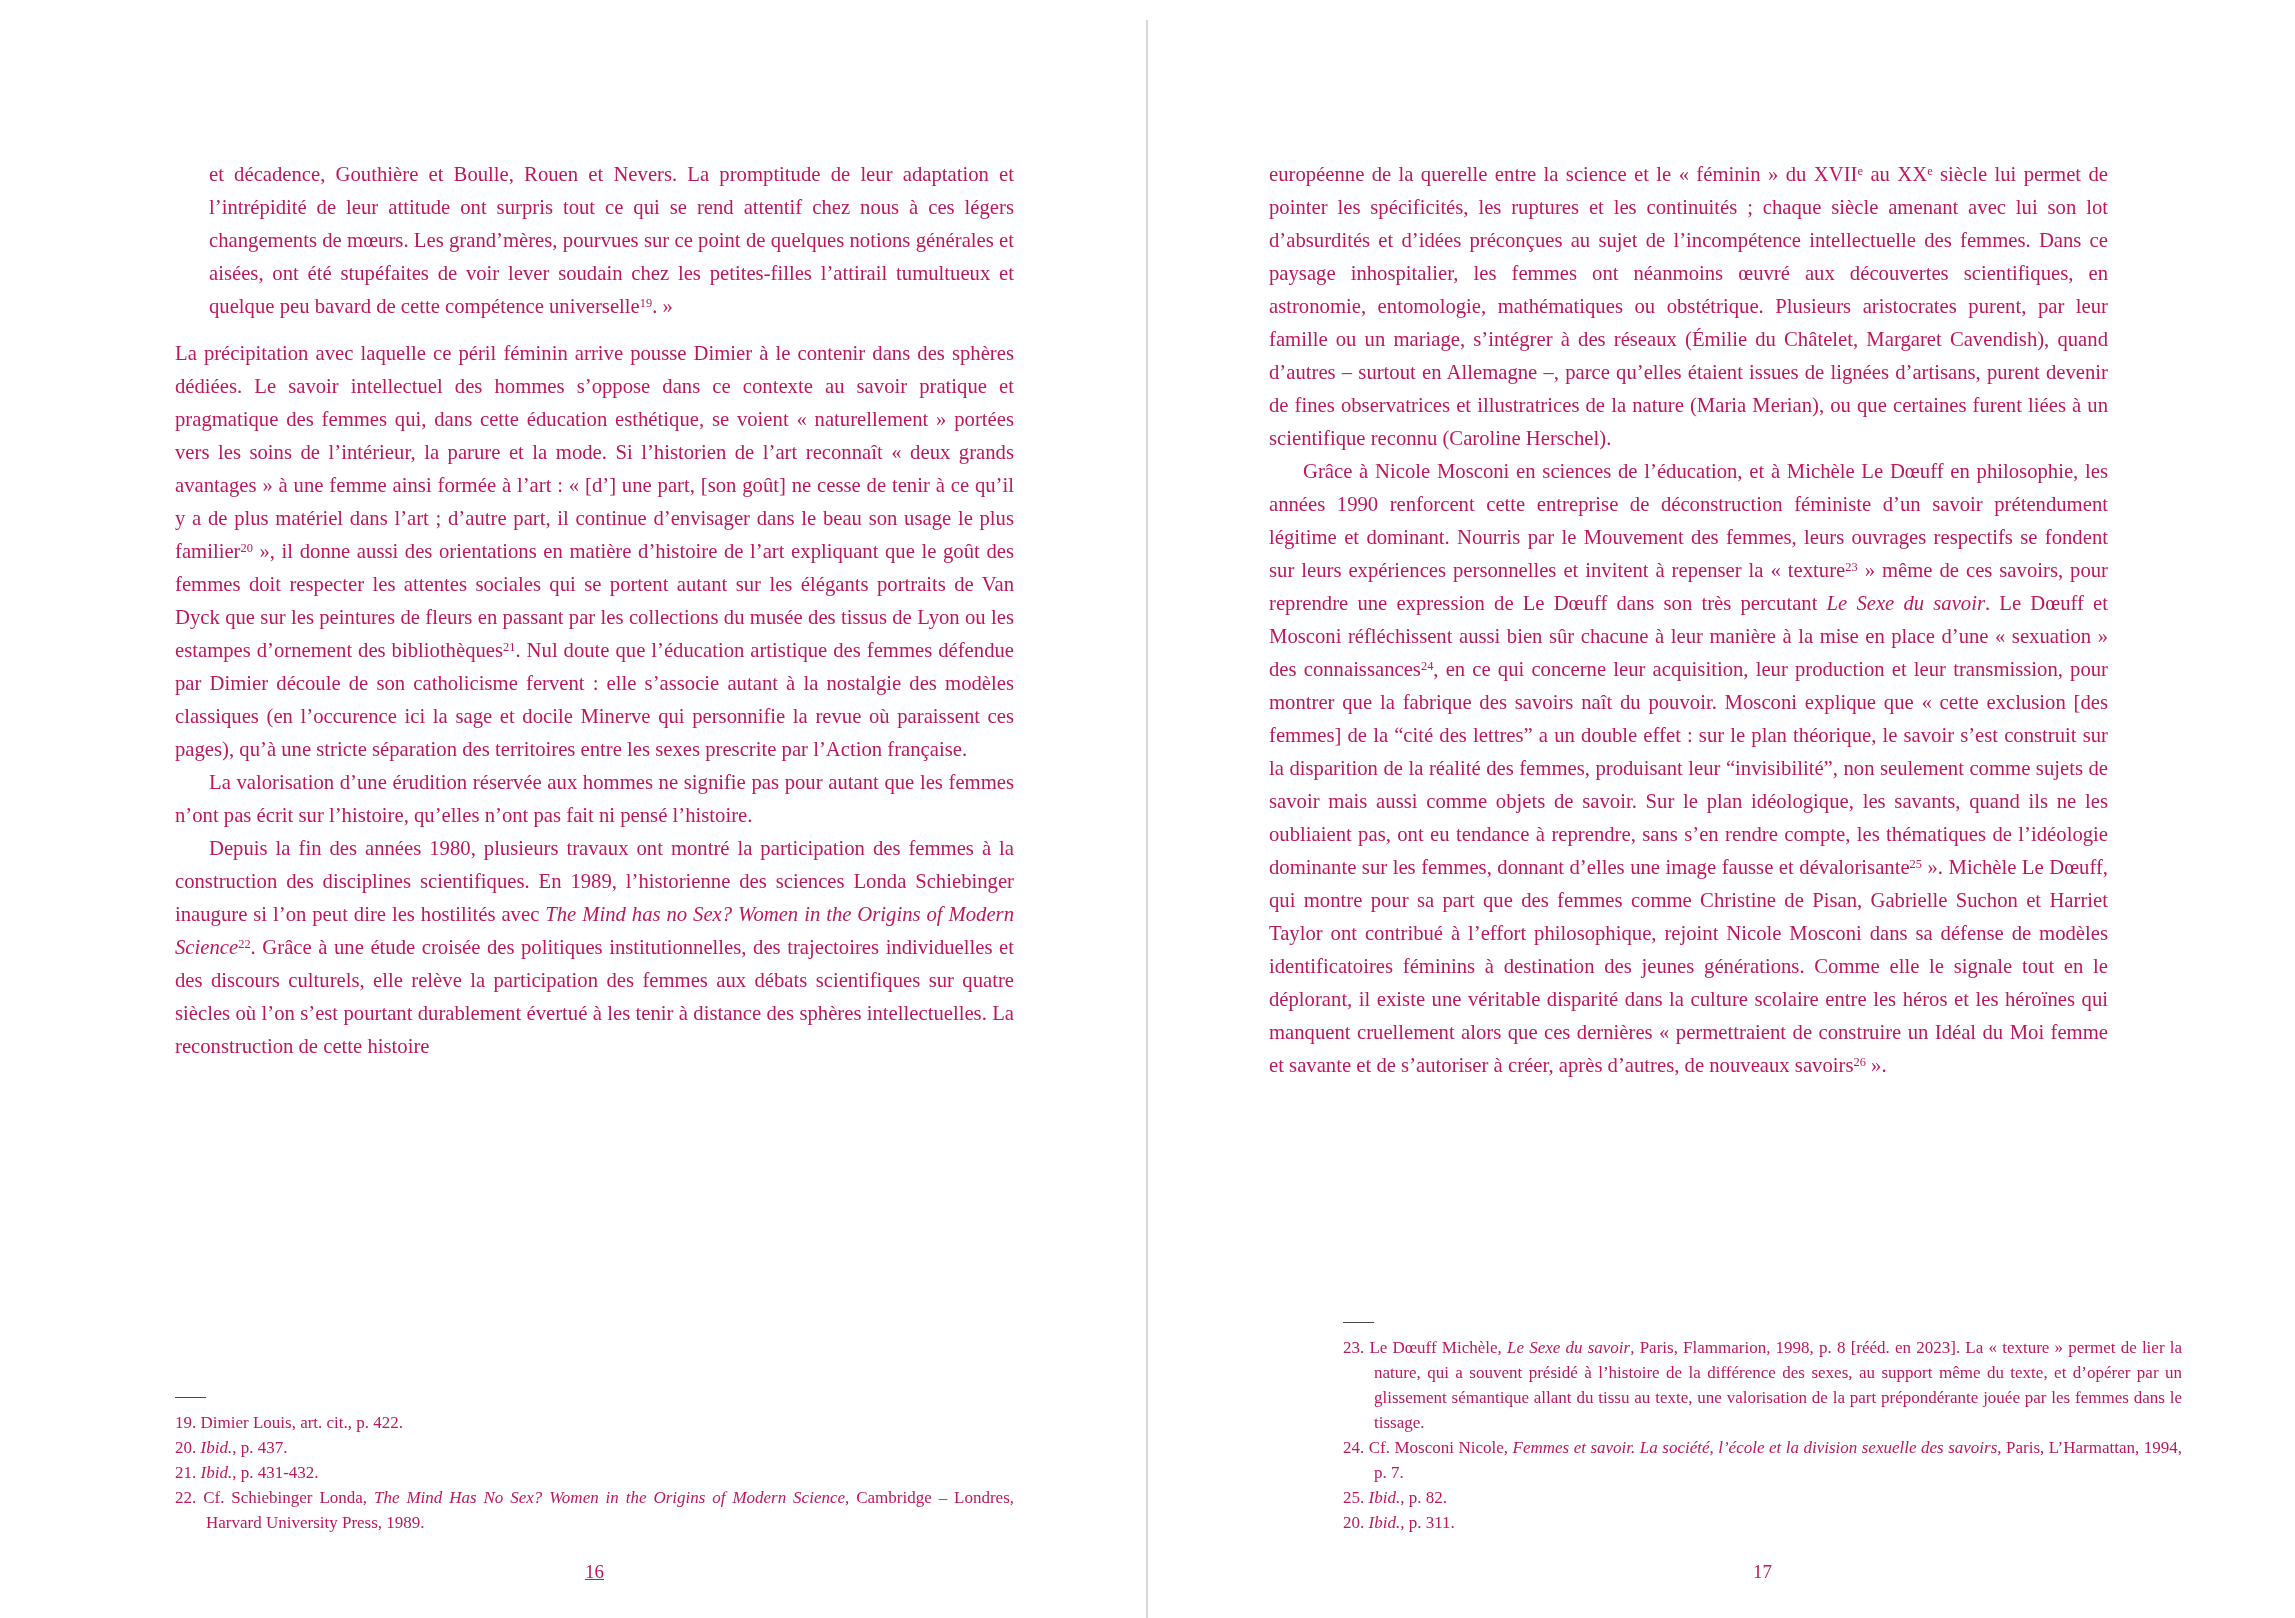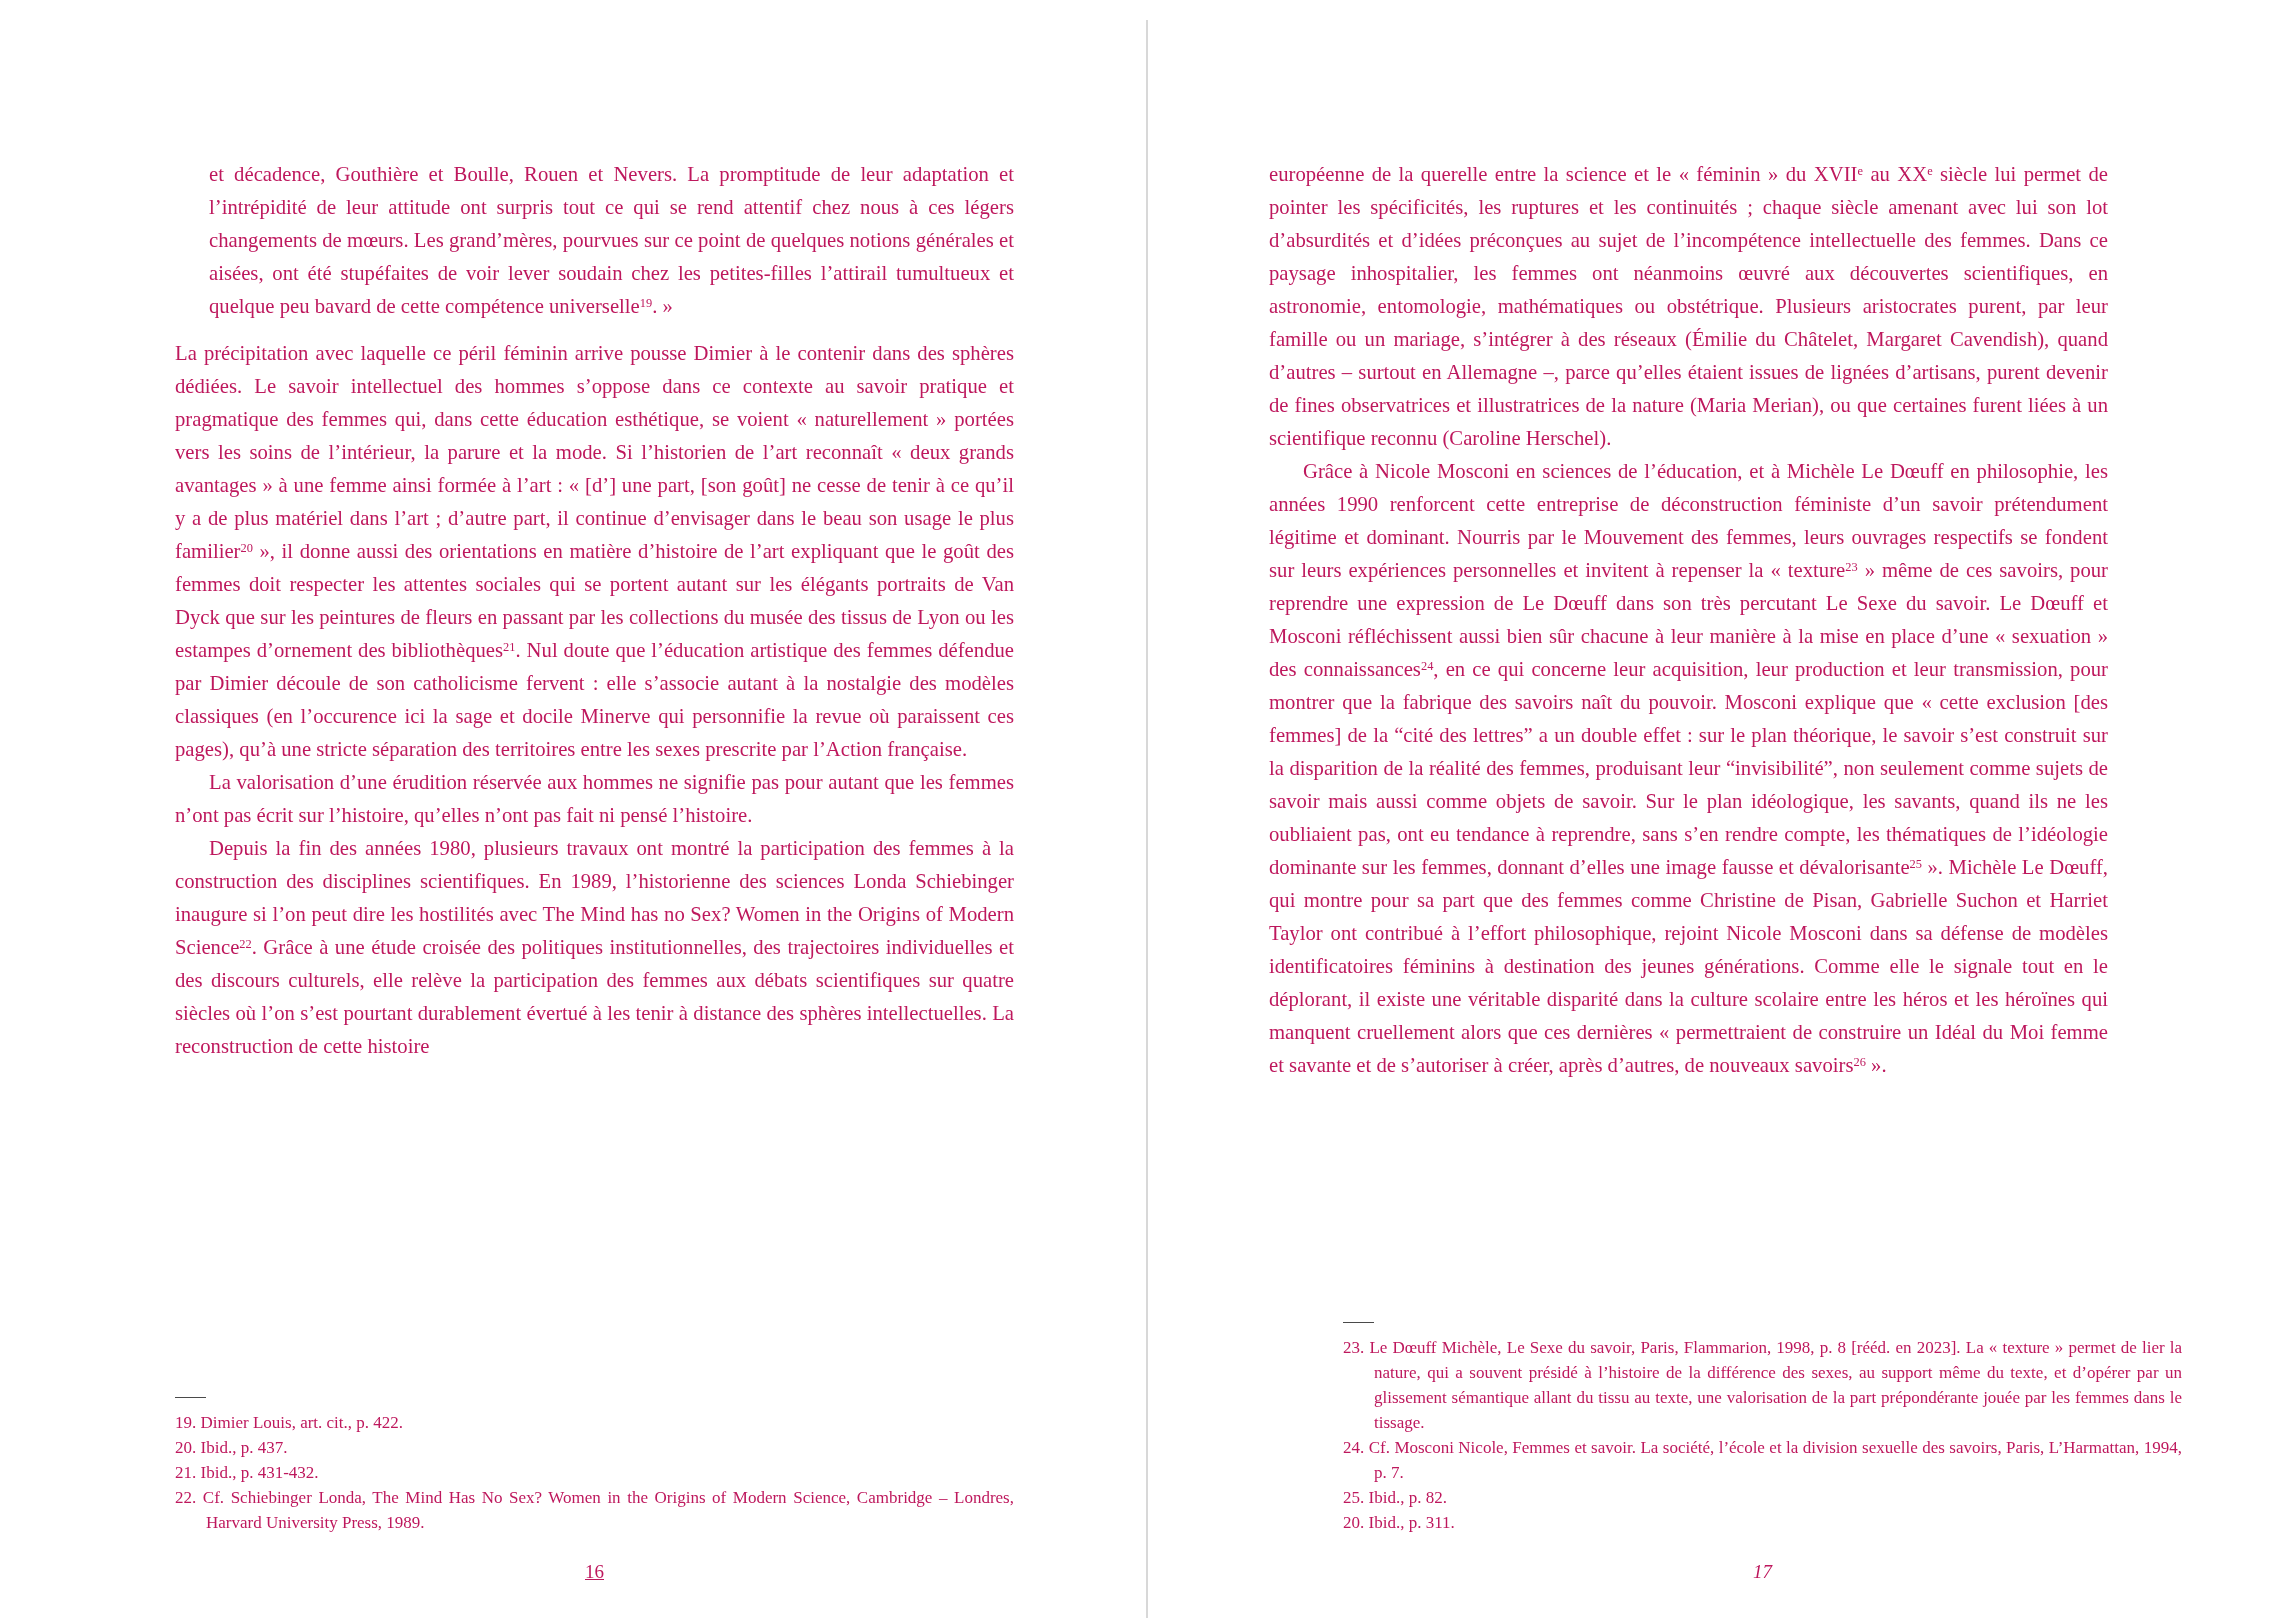--- a/index.html
+++ b/index.html
@@ -32,21 +32,21 @@
   .heading {
     font-size:24px; font-weight:700;
     margin:34px 0 12px 0;
     text-align:left; line-height:33px;
   }
   sup {
     font-size:0.6em; line-height:0;
     position:relative; top:-0.45em;
     vertical-align:baseline;
   }
-  .it { }
+  .it { font-style:italic; }
 
   .footnotes {
     position:absolute; bottom:90px; width:839px;
     font-size:17px; line-height:25px;
     text-align:justify;
     hyphens:auto; -webkit-hyphens:auto;
   }
   .fn-left  { left:175px; }
   .fn-right { left:1343px; }
   .fn-sep {
@@ -54,21 +54,21 @@
     border-top:1.3px solid #4a4a4a;
     margin-bottom:12px;
   }
   .footnote { padding-left:31px; text-indent:-31px; }
 
   .page-number {
     position:absolute; top:1541px; width:839px;
     font-size:19px; text-align:center;
   }
   .pn-left  { left:175px;text-decoration:underline; }
-  .pn-right { left:1343px;font-style:italic; }
+  .pn-right { left:1343px; }
 </style>
 </head>
 <body>
 
 <div class="spread">
 
   <div class="gutter-line"></div>
 
   <div class="text-column text-left">
       <div class="quote"><span>et décadence, Gouthière et Boulle, Rouen et Nevers. La promptitude de leur adaptation et l’intrépidité de leur attitude ont surpris tout ce qui se rend attentif chez nous à ces légers changements de mœurs. Les grand’mères, pourvues sur ce point de quelques notions générales et aisées, ont été stupéfaites de voir lever soudain chez les petites-filles l’attirail tumultueux et quelque peu bavard de cette compétence universelle</span><sup>19</sup><span>.&nbsp;»</span></div>

